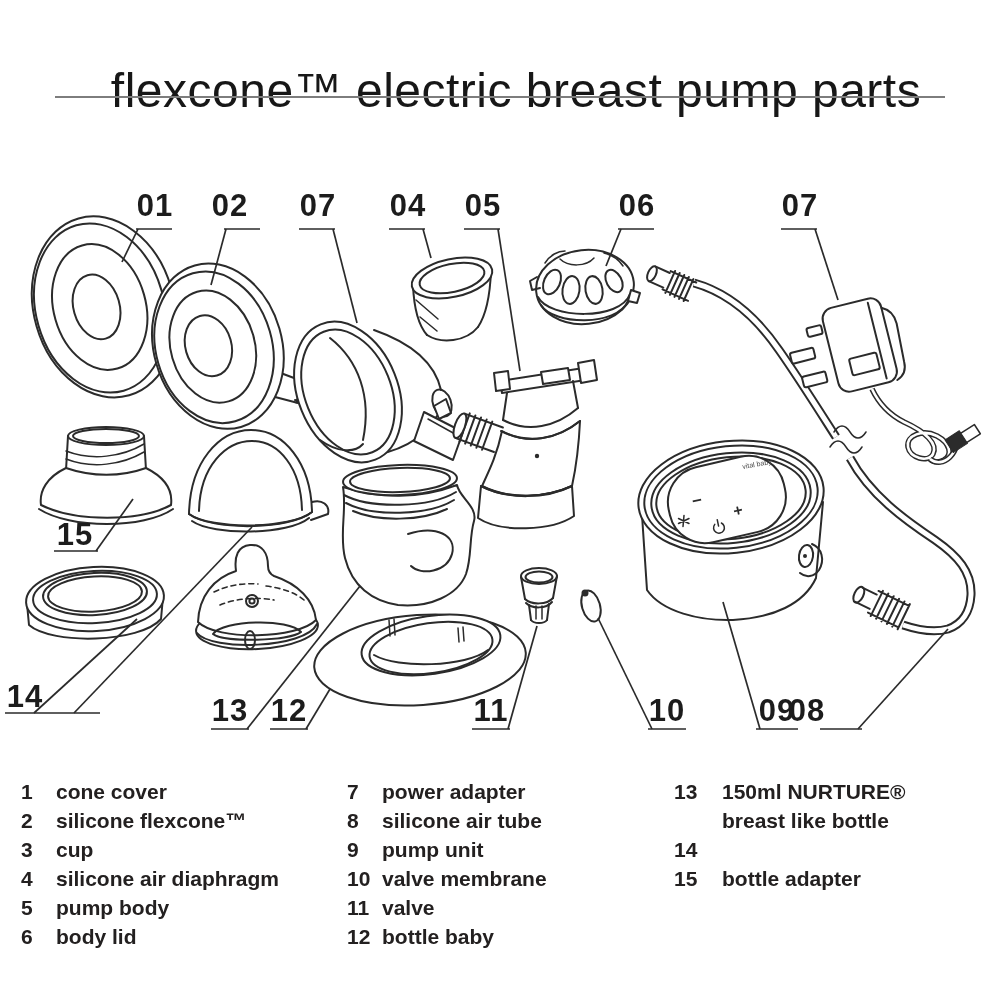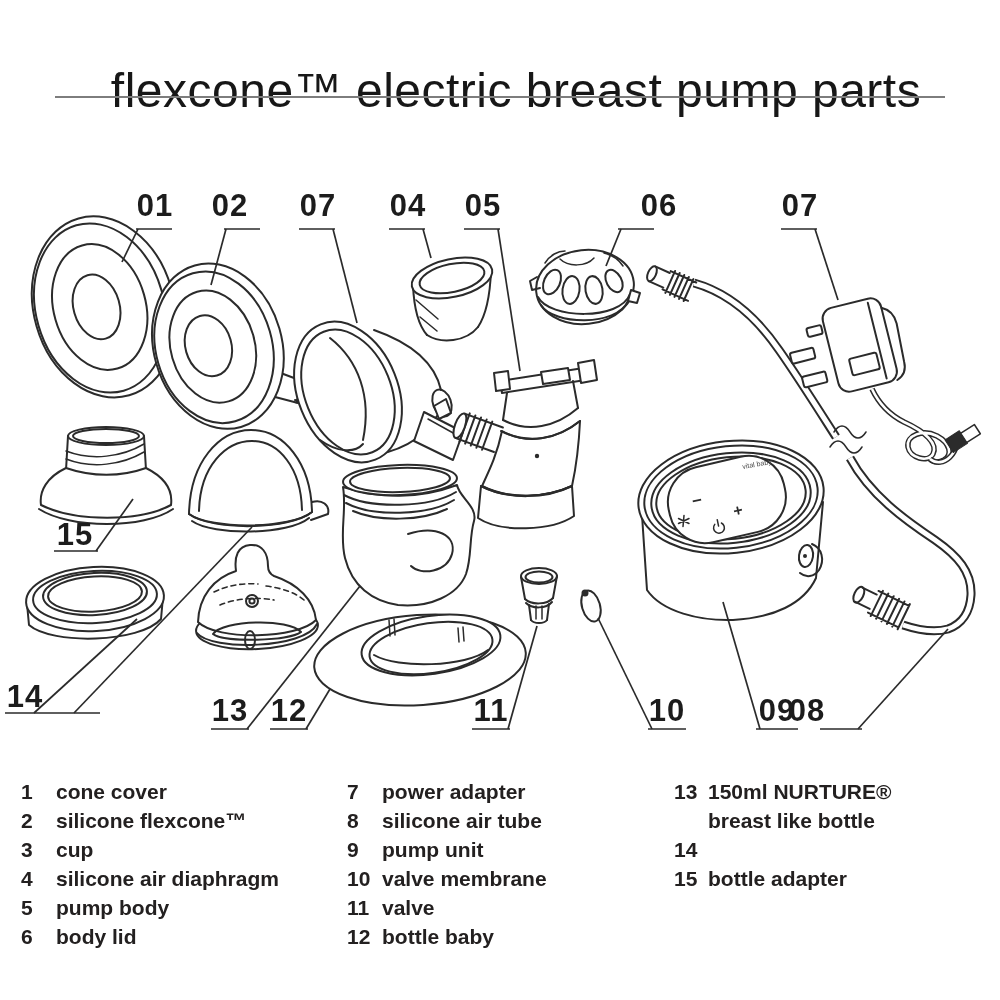--- a/index.html
+++ b/index.html
@@ -27,21 +27,21 @@
   .glyph.plus{left:738px;top:511px;font-size:16px;}
   .panel-logo{position:absolute;left:757px;top:464px;width:36px;transform:translate(-50%,-50%) rotate(-10deg);
               font-size:7px;line-height:7px;color:#4a4a4a;text-align:center;}
   .plist{position:absolute;top:777px;font-size:21px;font-weight:600;color:#232020;line-height:29px;}
   .plist .prow{display:flex;align-items:flex-start;}
   .plist .pnum{flex:none;width:35px;}
   .col1{left:21px;}
   .col2{left:347px;}
   .col3{left:674px;}
   .col3 .pnum{width:34px;}
-  .col3 .plbl{display:block;max-width:186px;}
+  .col3 .plbl{display:block;max-width:186px;margin-left:14px;}
 </style>
 </head>
 <body>
 
 <div class="stage">
 
   <h1 class="title">flexcone™ electric breast pump parts</h1>
   <div class="title-rule"></div>
 
   <svg class="art" width="1000" height="1000" viewBox="0 0 1000 1000">
@@ -283,21 +283,21 @@
       <path d="M760,729 L723,602"></path>
       <path d="M858,729 L948,629"></path>
     </g>
   </svg>
 
   <div class="callout" style="left:155px;top:206px">01</div>
   <div class="callout" style="left:230px;top:206px">02</div>
   <div class="callout" style="left:318px;top:206px">07</div>
   <div class="callout" style="left:408px;top:206px">04</div>
   <div class="callout" style="left:483px;top:206px">05</div>
-  <div class="callout" style="left:659px;top:206px">06</div>
+  <div class="callout" style="left:637px;top:206px">06</div>
   <div class="callout" style="left:800px;top:206px">07</div>
   <div class="callout" style="left:807px;top:711px">08</div>
   <div class="callout" style="left:777px;top:711px">09</div>
   <div class="callout" style="left:667px;top:711px">10</div>
   <div class="callout" style="left:491px;top:711px">11</div>
   <div class="callout" style="left:289px;top:711px">12</div>
   <div class="callout" style="left:230px;top:711px">13</div>
   <div class="callout" style="left:25px;top:697px">14</div>
   <div class="callout" style="left:75px;top:535px">15</div>
 

